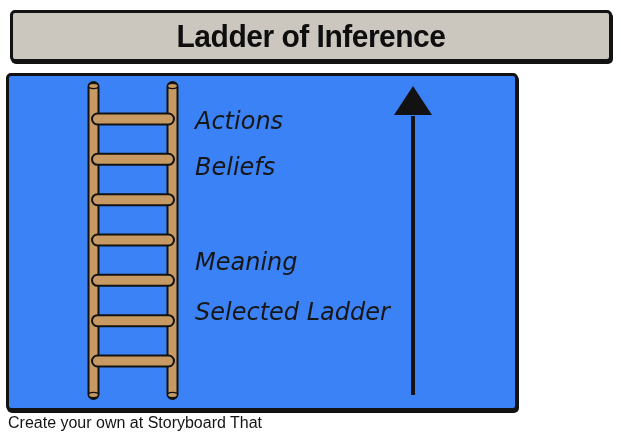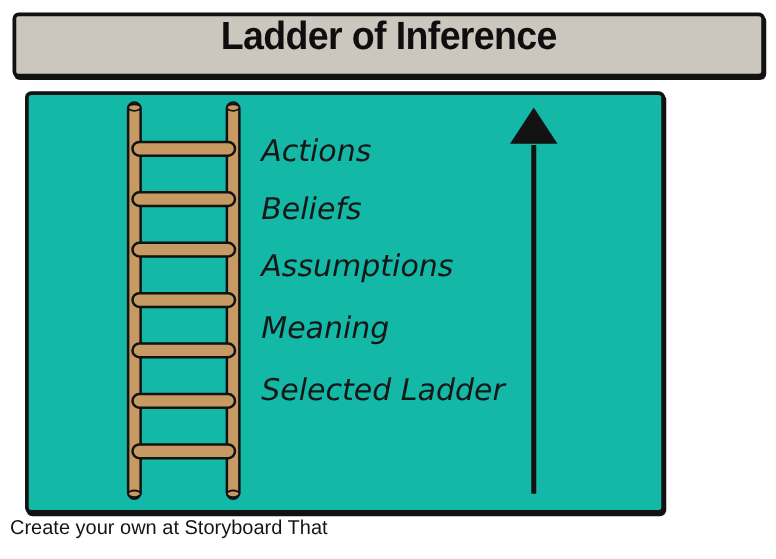--- a/index.html
+++ b/index.html
@@ -12,35 +12,36 @@
   }
   .title-bar {
     position: absolute;
     left: 10px; top: 10px;
     width: 602px; height: 52px;
     background: #cbc7bf;
     border: 3px solid #121212;
     border-radius: 5px;
     box-shadow: 1px 2px 0 #121212;
     display: flex;
+    align-items: center;
     justify-content: center;
   }
   .title-text {
     font-family: "Liberation Sans", sans-serif;
     font-weight: 800;
     font-size: 30px;
     letter-spacing: -0.5px;
     color: #0e0e0e;
     transform: scaleY(1.05);
   }
   .diagram-panel {
     position: absolute;
-    left: 20px; top: 73px;
+    left: 6px; top: 73px;
     width: 512px; height: 338px;
-    background: #14b8a6;
+    background: #3b82f6;
     border: 3px solid #121212;
     border-radius: 5px;
     box-shadow: 1px 2px 0 #121212;
   }
   .panel-art {
     position: absolute;
     left: 0; top: 0;
     width: 596px; height: 332px;
   }
   .rung-label {
@@ -93,19 +94,18 @@
     </g>
 
     <g>
       <line x1="404" y1="319" x2="404" y2="40" stroke="#121212" stroke-width="4"></line>
       <polygon points="385,39 423,39 404,10" fill="#121212"></polygon>
     </g>
   </svg>
 
   <div class="rung-label" style="top:30px">Actions</div>
   <div class="rung-label" style="top:76px">Beliefs</div>
-  <div class="rung-label" style="top:122px">Assumptions</div>
   <div class="rung-label" style="top:171px">Meaning</div>
   <div class="rung-label" style="top:221px">Selected Ladder</div>
 
 </div>
 
 <div class="footer-credit">Create your own at Storyboard That</div>
 
 </body></html>

